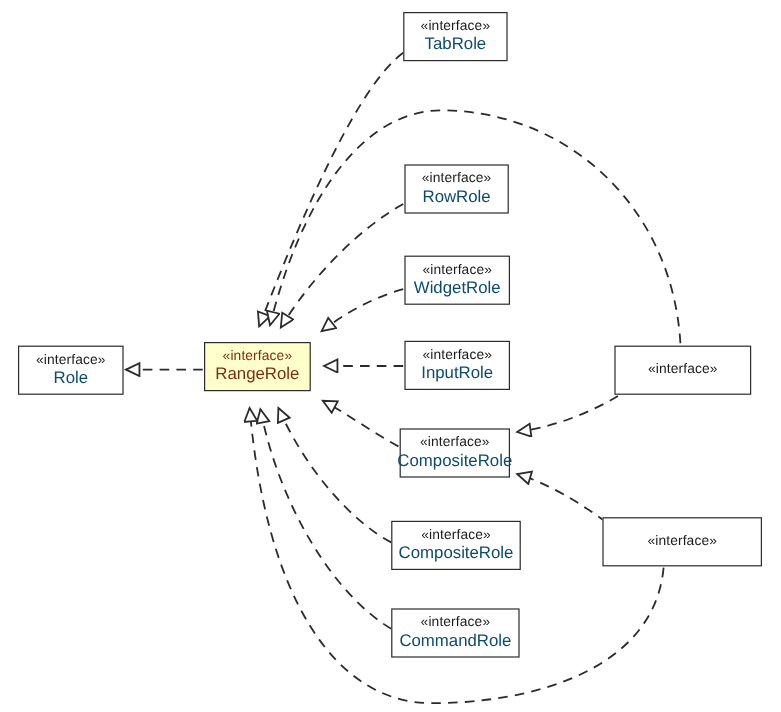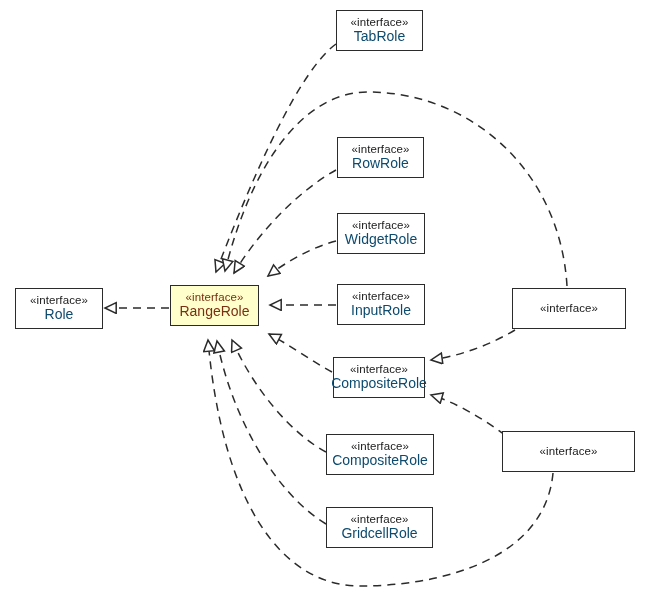--- a/index.html
+++ b/index.html
@@ -142,21 +142,21 @@
     <span class="node-name">CompositeRole</span>
   </div>
 
   <div class="uml-node" style="left:326px; top:434px; width:108px; height:41px;">
     <span class="stereotype">«interface»</span>
     <span class="node-name">CompositeRole</span>
   </div>
 
   <div class="uml-node" style="left:326px; top:507px; width:107px; height:41px;">
     <span class="stereotype">«interface»</span>
-    <span class="node-name">GridcellRole</span>
+    <span class="node-name">CommandRole</span>
   </div>
 
   <div class="uml-node" style="left:512px; top:288px; width:114px; height:41px;">
     <span class="stereotype">«interface»</span>
   </div>
 
   <div class="uml-node" style="left:502px; top:431px; width:133px; height:41px;">
     <span class="stereotype">«interface»</span>
   </div>
 

